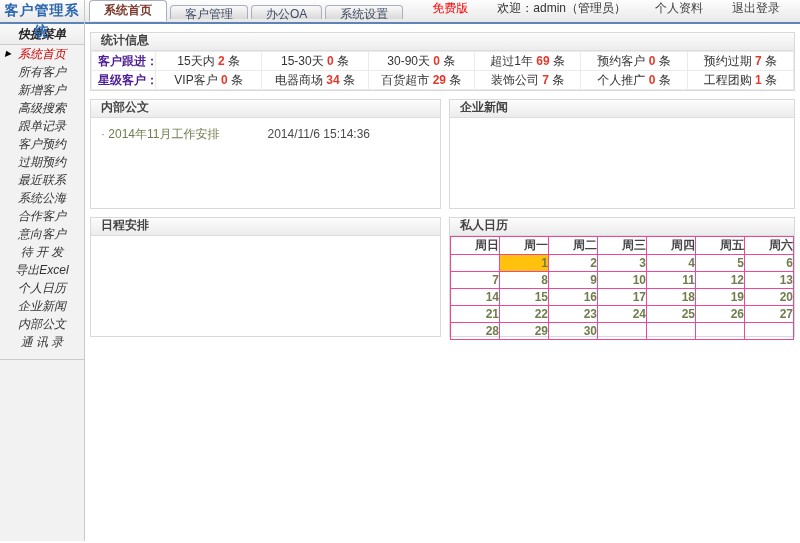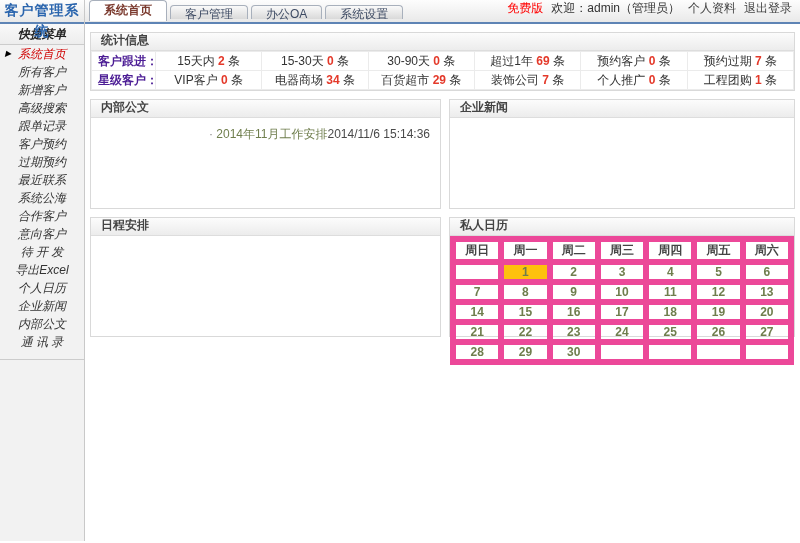--- a/index.html
+++ b/index.html
@@ -12,21 +12,21 @@
             background:linear-gradient(#fdfdfd,#e9e9e9);
             border-bottom:2px solid #5e84b5; position:relative; }
   .logo { width:85px; flex:0 0 85px; font-weight:bold; color:#2c66ae; font-size:14px;
           line-height:21px; text-align:center; border-right:1px solid #c9c9c9; letter-spacing:1px; }
   .tabs { display:flex; align-items:flex-end; gap:3px; padding-left:4px; }
   .tab { height:14px; line-height:17px; padding:0 14px; border:1px solid #a8b0bc; border-bottom:none;
          border-radius:4px 4px 0 0; background:linear-gradient(#fafafa,#d9d9d9);
          color:#3d4a63; cursor:pointer; white-space:nowrap; }
   .tab.active { background:#fff; font-weight:bold; color:#7b3b2f; height:21px; line-height:19px;
                 position:relative; z-index:2; margin-bottom:-2px; }
-  .userbar { margin-left:auto; display:flex; align-items:center; gap:8px; padding-right:8px; }
+  .userbar { margin-left:auto; display:flex; align-items:center; gap:29px; padding-right:20px; }
   .edition { color:#ff0000; }
   .userbar .welcome { color:#333; }
   .userbar a { color:#444; text-decoration:none; cursor:pointer; }
 
   
   .frame { display:flex; height:517px; }
   .sidebar { width:85px; flex:0 0 85px; background:#f2f2f2; border-right:1px solid #c9c9c9;font-style:italic; }
   .sidebar-title { height:21px; line-height:21px; text-align:center; font-weight:bold;
                    color:#222; border-bottom:1px solid #ccc; background:linear-gradient(#f9f9f9,#ededed); }
   .side-item { height:18px; line-height:18px; text-align:center; color:#333; cursor:pointer; position:relative; }
@@ -45,27 +45,27 @@
   .stats-table td.stat-label { width:64px; color:#4c1d95; font-weight:bold; text-align:left; padding-left:6px; }
   .stats-table .num { color:#e4392a; font-weight:bold; }
 
   .panel-row { display:flex; gap:8px; }
   .panel-row .panel { margin-bottom:8px; }
   .docs-panel, .schedule-panel { width:351px; flex:0 0 351px; }
   .news-panel, .calendar-panel { flex:1; }
   .docs-panel, .news-panel { height:110px; }
   .schedule-panel, .calendar-panel { height:120px; }
   .docs-body { padding:6px 10px 0 10px; }
-  .doc-item { display:flex; justify-content:flex-end; line-height:21px; }
+  .doc-item { display:flex; justify-content:flex-start; line-height:21px;gap:48px; }
   .doc-link { color:#6f7e4d; text-decoration:none; cursor:pointer; }
   .doc-link::before { content:"· "; color:#888; }
   .doc-date { color:#4a4a4a; }
 
   .cal-table { width:100%; border-collapse:collapse; table-layout:fixed; }
-  .cal-table td { height:17px; text-align:center; border:6px solid #ec4899; }
+  .cal-table td { height:17px; text-align:right; border:1px solid #ec4899; }
   .cal-head { font-weight:bold; color:#444; }
   .cal-cell { color:#6f7e4d; font-weight:bold; cursor:pointer; }
   .cal-cell.empty { cursor:default; }
   .cal-cell.today { background:#fec10d; }
 </style>
 </head>
 <body>
 
 <div class="page">
 

